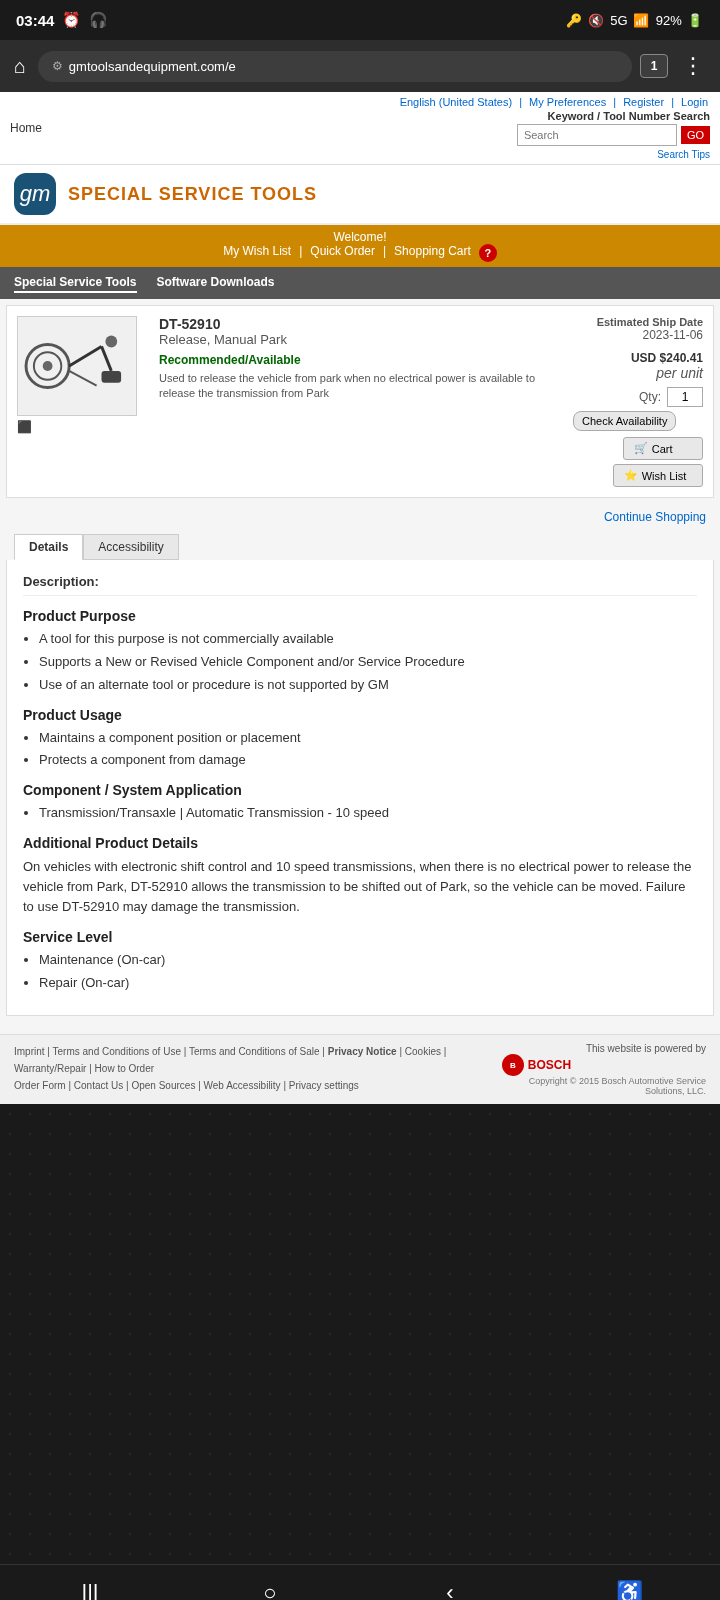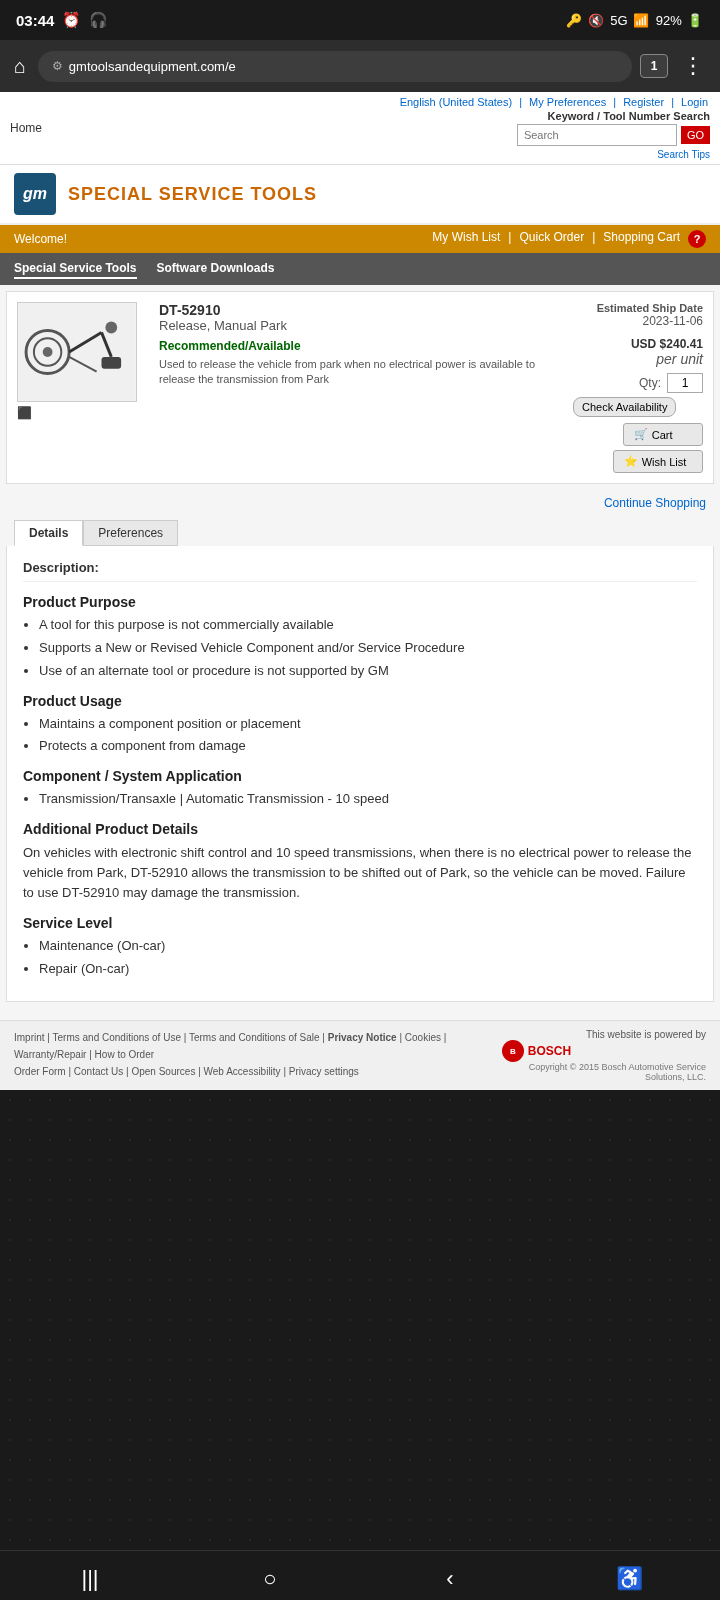--- a/index.html
+++ b/index.html
@@ -103,45 +103,46 @@
       padding: 8px 14px;
       display: flex;
       align-items: center;
       gap: 12px;
       border-bottom: 2px solid #eee;
     }
     .gm-logo {
       width: 42px;
       height: 42px;
       background: #1a5276;
-      border-radius: 4px;
+      border-radius: 12px;
       display: flex;
       align-items: center;
       justify-content: center;
       color: white;
-      font-weight: bold;
-      font-size: 16px;
+      font-weight: normal;
+      font-size: 22px;
       font-style: italic;
     }
     .site-title {
       color: #cc6600;
       font-size: 18px;
       font-weight: bold;
       letter-spacing: 1px;
     }
 
     
     .welcome-bar {
       background: #cc8800;
       color: white;
       padding: 5px 14px;
       display: flex;
       justify-content: space-between;
       align-items: center;
       font-size: 12px;
+      flex-direction: column;
     }
     .welcome-links { display: flex; gap: 8px; }
     .help-circle {
       background: #cc0000;
       color: white;
       border-radius: 50%;
       width: 18px;
       height: 18px;
       display: flex;
       align-items: center;
@@ -458,21 +459,21 @@
           </button>
         </div>
       </div>
     </div>
   </div>
 
   <div class="continue-shopping">Continue Shopping</div>
 
   <div class="tabs-bar">
     <div class="tab-item active">Details</div>
-    <div class="tab-item">Preferences</div>
+    <div class="tab-item">Accessibility</div>
   </div>
 
   <div class="details-content">
     <div class="desc-label">Description:</div>
 
     <div class="section-heading">Product Purpose</div>
     <ul class="bullet-list">
       <li>A tool for this purpose is not commercially available</li>
       <li>Supports a New or Revised Vehicle Component and/or Service Procedure</li>
       <li>Use of an alternate tool or procedure is not supported by GM</li>

